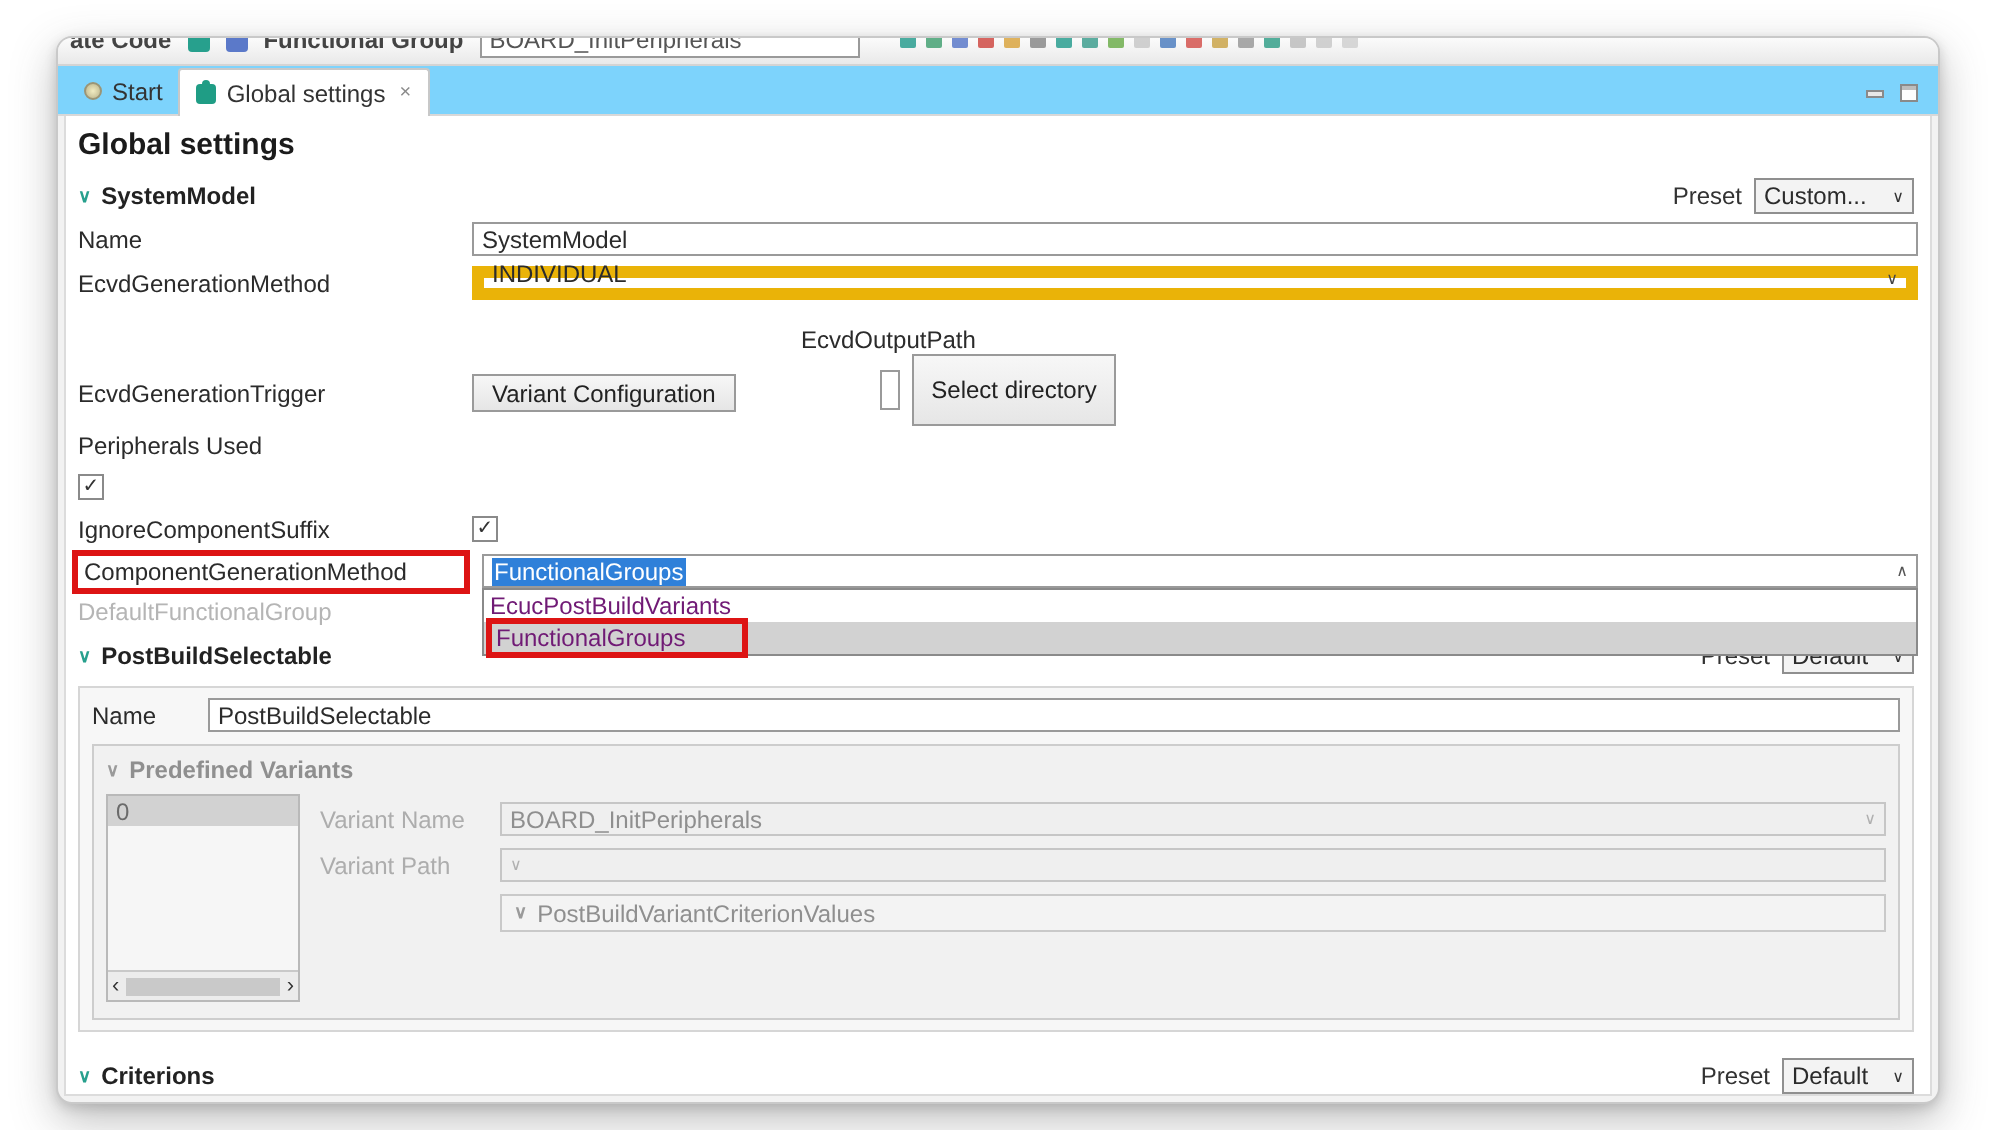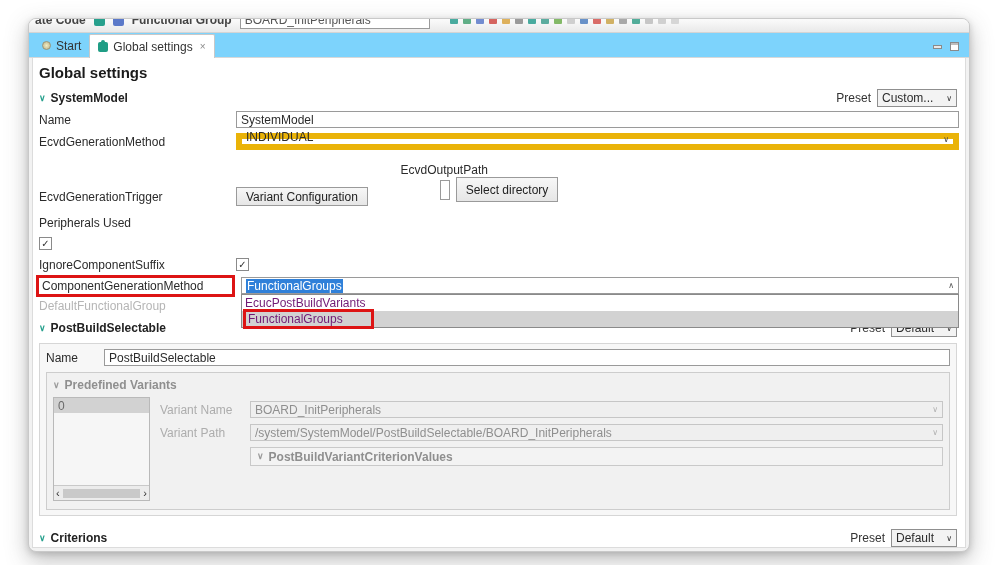--- a/index.html
+++ b/index.html
@@ -52,21 +52,21 @@
   .combo-sm .chev-d{font-size:8px;color:#333;}
 
   .frow{display:flex;align-items:center;margin-bottom:5px;min-height:17px;}
   .lbl{width:197px;flex:none;color:#2b2b2b;white-space:nowrap;}
   .lbl.dim{color:#b5b5b5;}
   .field{flex:1;display:flex;align-items:center;position:relative;}
   .input{height:17px;border:1px solid #9a9a9a;background:#fff;padding:0 4px;display:flex;align-items:center;flex:1;}
   .input.tall{height:20px;}
   .selectbox{height:17px;border:6px solid #eab308;background:#fff;padding:0 4px;display:flex;align-items:flex-end;flex:1;justify-content:space-between;}
   .selectbox .chev-d{font-size:8px;color:#444;}
-  .btn{height:25px;border:1px solid #9a9a9a;background:linear-gradient(#f7f7f7,#e6e6e6);padding:0 9px;display:inline-flex;
+  .btn{height:36px;border:1px solid #9a9a9a;background:linear-gradient(#f7f7f7,#e6e6e6);padding:0 9px;display:inline-flex;
     align-items:center;color:#222;white-space:nowrap;}
   .checkbox{width:13px;height:13px;border:1px solid #8a8a8a;background:#fff;display:inline-flex;align-items:center;
     justify-content:center;font-size:10px;color:#333;line-height:1;}
 
   .red-box{border:3px solid #dd1414;width:199px;padding:1px 3px;margin:-2px 6px -2px -3px;}
   .red-box-inner{display:inline-block;border:3px solid #dd1414;padding:0 28px 0 2px;margin:-1px 0 -1px -2px;min-width:120px;}
 
   .combo-edit{height:17px;border:1px solid #9a9a9a;background:#fff;padding:0 4px;display:flex;align-items:center;flex:1;justify-content:space-between;position:relative;}
   .sel-text{background:#2f80d9;color:#fff;padding:0 1px;}
   .chev-u{font-size:8px;color:#555;}
@@ -87,21 +87,21 @@
   .list-scroll{margin-top:auto;height:15px;background:#ececec;border-top:1px solid #c9c9c9;display:flex;align-items:center;padding:0 2px;gap:2px;}
   .scroll-btn{font-size:11px;color:#333;line-height:1;}
   .scroll-thumb{flex:1;height:9px;background:#c9c9c9;margin:0 1px;}
   .pv-fields{flex:1;display:flex;flex-direction:column;gap:6px;padding-top:4px;}
   .pvrow{display:flex;align-items:center;}
   .plbl{width:90px;flex:none;color:#adadad;}
   .combo-dis{height:17px;border:1px solid #c6c6c6;background:#efefef;padding:0 4px;display:flex;align-items:center;flex:1;
     justify-content:space-between;color:#8f8f8f;}
   .combo-dis .chev-d{font-size:8px;color:#b0b0b0;}
   .crit-bar{height:19px;border:1px solid #c9c9c9;background:#f3f3f3;display:flex;align-items:center;padding:0 6px;margin-left:90px;}
-  .crit-bar .t{font-weight:bold;color:#8f8f8f;}
+  .crit-bar .t{font-weight:normal;color:#8f8f8f;}
 </style>
 </head>
 <body>
 
 <div class="window">
 
   <div class="toolbar-clip">
     <div class="toolbar-inner">
       <span class="tb-text">ate Code</span>
       <span class="tb-icon teal"></span>
@@ -267,21 +267,20 @@
             <div class="pvrow">
               <span class="plbl">Variant Name</span>
               <div class="combo-dis">
                 <span>BOARD_InitPeripherals</span>
                 <span class="chev-d">∨</span>
               </div>
             </div>
             <div class="pvrow">
               <span class="plbl">Variant Path</span>
               <div class="combo-dis">
-                <span>/system/SystemModel/PostBuildSelectable/BOARD_InitPeripherals</span>
                 <span class="chev-d">∨</span>
               </div>
             </div>
             <div class="crit-bar">
               <span class="chev gray">∨</span>
               <span class="t">PostBuildVariantCriterionValues</span>
             </div>
           </div>
         </div>
       </div>

